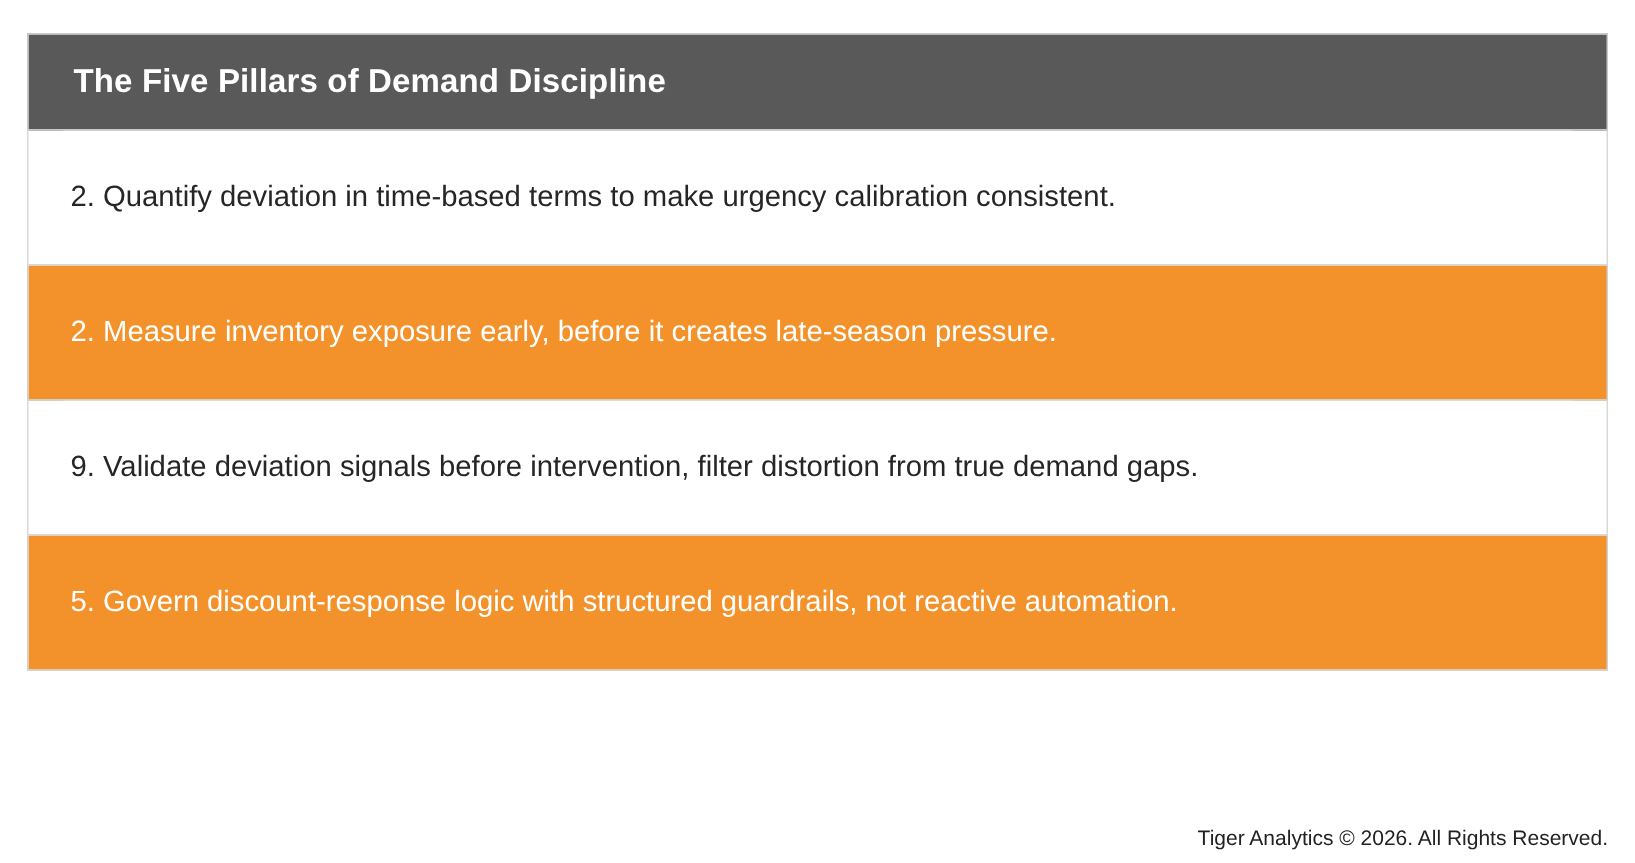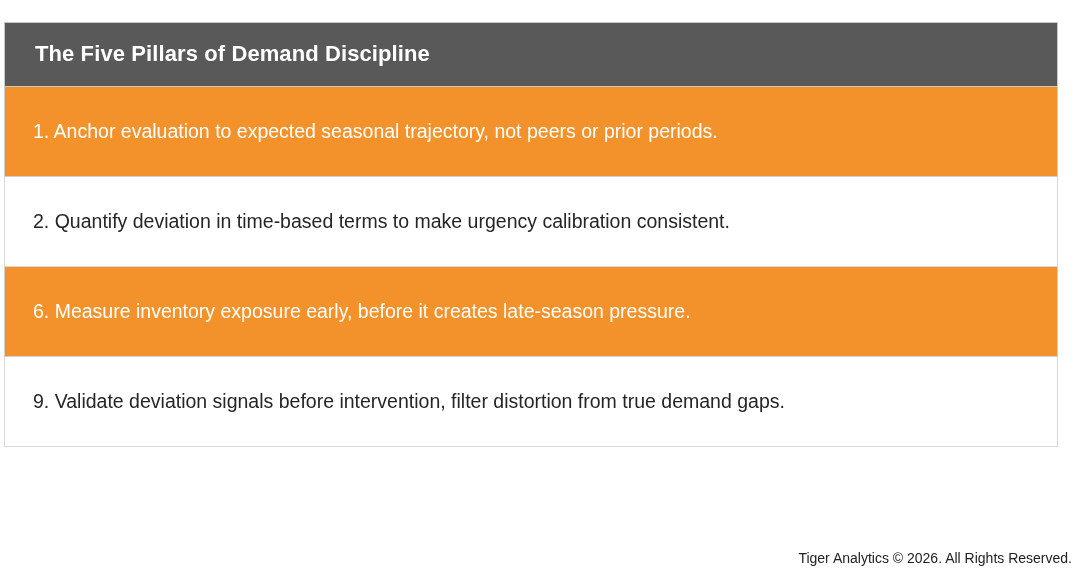--- a/index.html
+++ b/index.html
@@ -16,21 +16,21 @@
 
   .page {
     position: relative;
     width: 1090px;
     height: 575px;
     box-sizing: border-box;
   }
 
   .pillars-table {
     position: absolute;
-    left: 4px;
+    left: 18px;
     top: 22px;
     width: 1054px;
     border-collapse: collapse;
     table-layout: fixed;
   }
 
   .pillars-table td {
     padding: 0;
     margin: 0;
     border: 1px solid #d4d4d4;
@@ -107,43 +107,43 @@
 
   <table class="pillars-table">
     <tbody>
 
       <tr class="header-row">
         <td>
           <div class="header-title">The Five Pillars of Demand Discipline</div>
         </td>
       </tr>
 
-      <tr class="pillar-row orange">
-        <td>
-          <div class="pillar-text">1. Anchor evaluation to expected seasonal trajectory, not peers or prior periods.</div>
-        </td>
-      </tr>
 
       <tr class="pillar-row white">
         <td>
           <div class="pillar-text">2. Quantify deviation in time-based terms to make urgency calibration consistent.</div>
         </td>
       </tr>
 
       <tr class="pillar-row orange">
         <td>
-          <div class="pillar-text">6. Measure inventory exposure early, before it creates late-season pressure.</div>
+          <div class="pillar-text">2. Measure inventory exposure early, before it creates late-season pressure.</div>
         </td>
       </tr>
 
       <tr class="pillar-row white">
         <td>
           <div class="pillar-text">9. Validate deviation signals before intervention, filter distortion from true demand gaps.</div>
         </td>
       </tr>
 
+      <tr class="pillar-row orange">
+        <td>
+          <div class="pillar-text">5. Govern discount-response logic with structured guardrails, not reactive automation.</div>
+        </td>
+      </tr>
 
     </tbody>
   </table>
 
   <div class="footer">Tiger Analytics © 2026. All Rights Reserved.</div>
 
 </div>
 
 </body></html>

